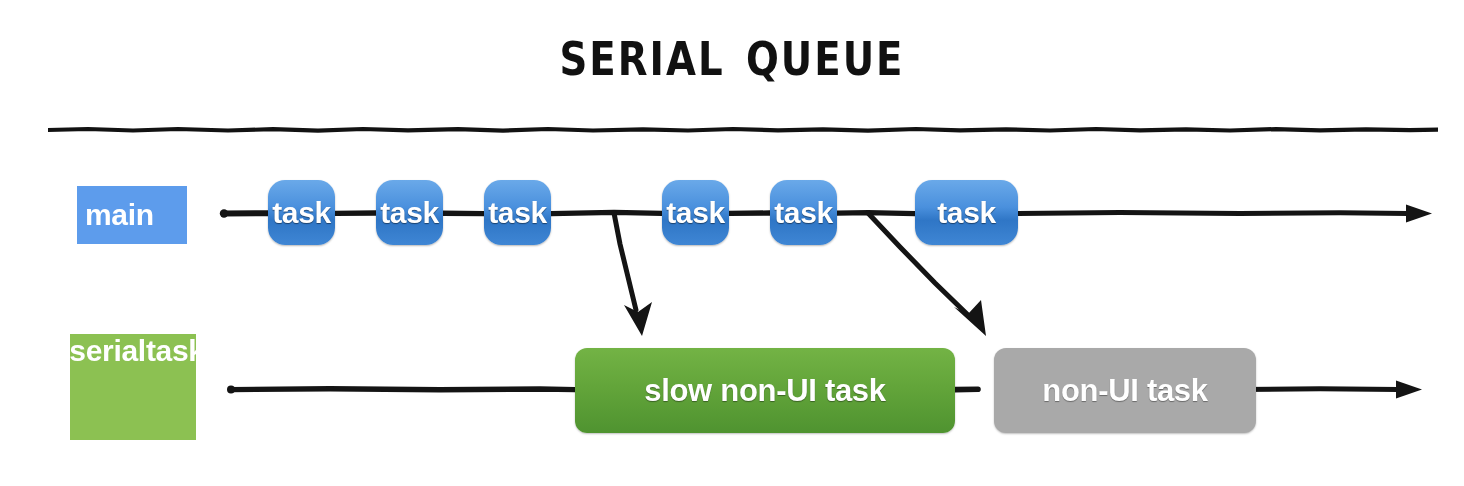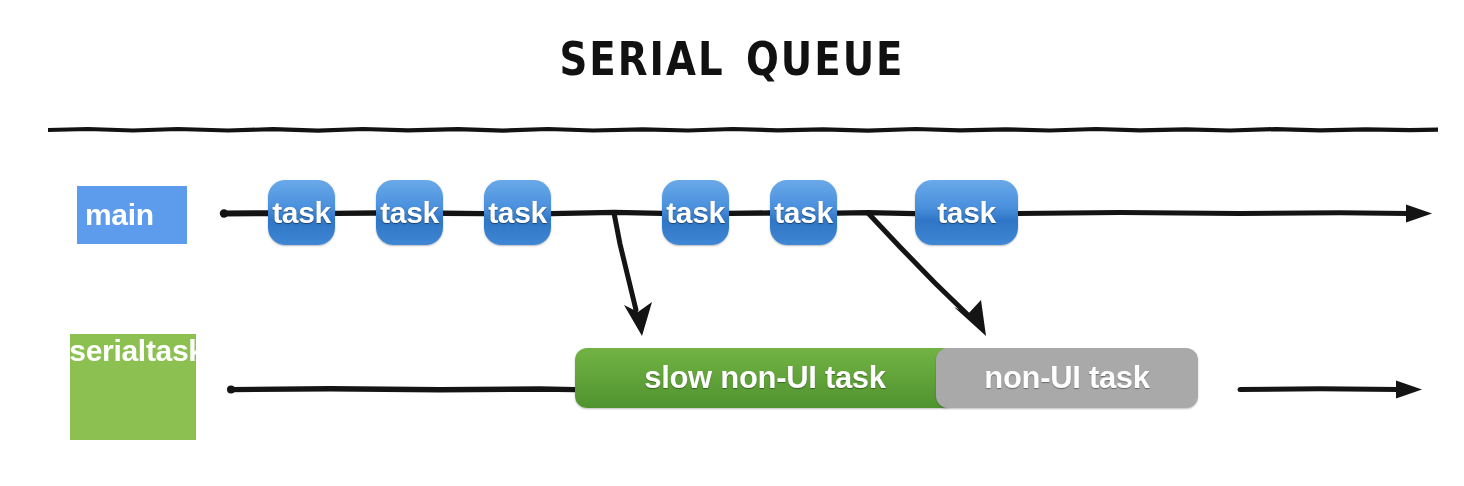--- a/index.html
+++ b/index.html
@@ -116,21 +116,21 @@
     color: #ffffff;
     font-weight: bold;
     font-size: 30px;
     text-shadow: 0 1px 1px rgba(0,0,0,0.45);
     letter-spacing: -0.4px;
   }
 
   .qblock {
     position: absolute;
     top: 348px;
-    height: 60px;
+    height: 85px;
     border-radius: 12px;
     display: flex;
     align-items: center;
     justify-content: center;
     color: #ffffff;
     font-weight: bold;
     font-size: 31px;
     text-shadow: 0 1px 1px rgba(0,0,0,0.38);
     letter-spacing: -0.3px;
     box-shadow: 0 1px 2px rgba(0,0,0,0.25);
@@ -213,17 +213,17 @@
   <div class="task" style="left:770px; width:67px;">
     <span>task</span>
   </div>
   <div class="task" style="left:915px; width:103px;">
     <span>task</span>
   </div>
 
   <div class="qblock green" style="left:575px; width:380px;">
     <span>slow non-UI task</span>
   </div>
-  <div class="qblock gray" style="left:936px; width:262px;">
+  <div class="qblock gray" style="left:994px; width:262px;">
     <span>non-UI task</span>
   </div>
 
 </div>
 
 </body></html>

